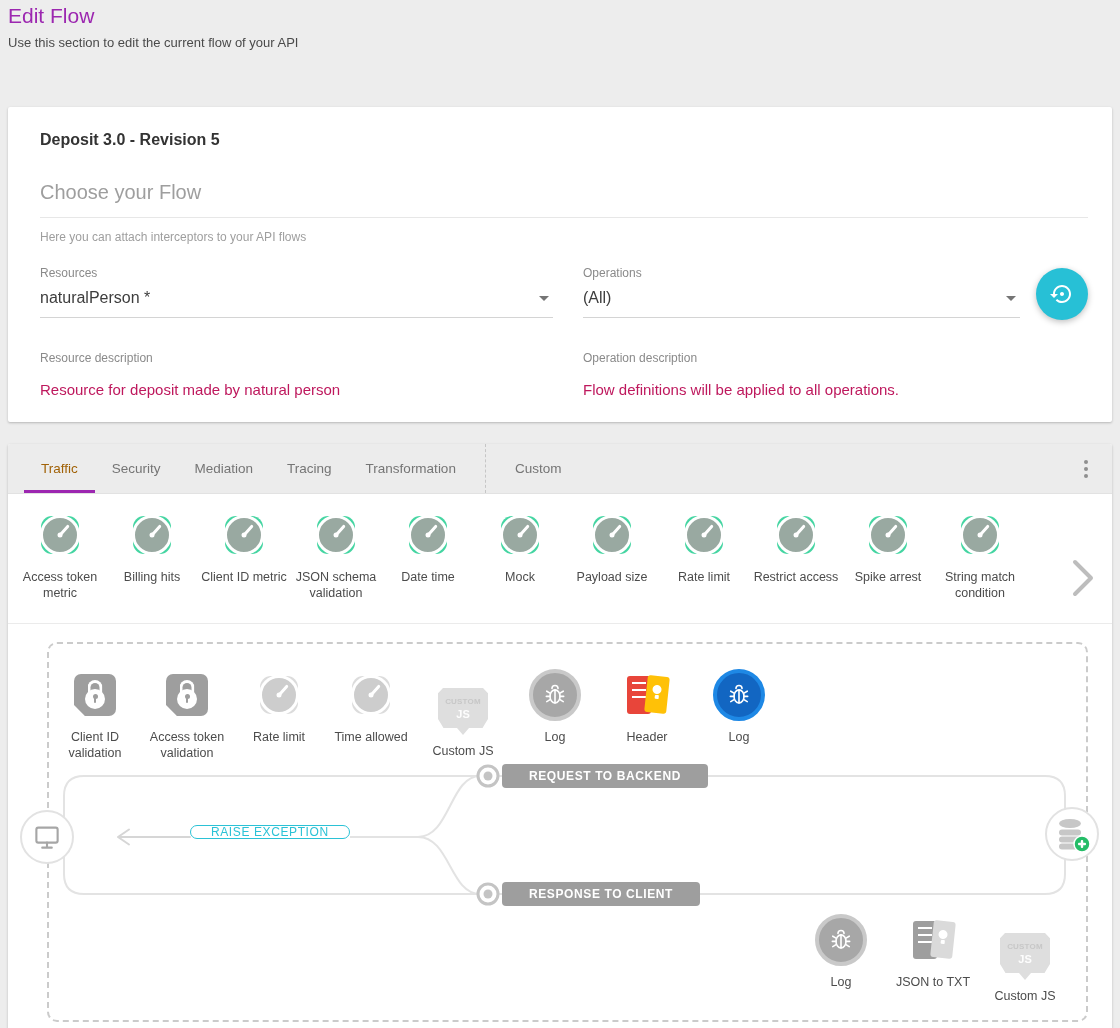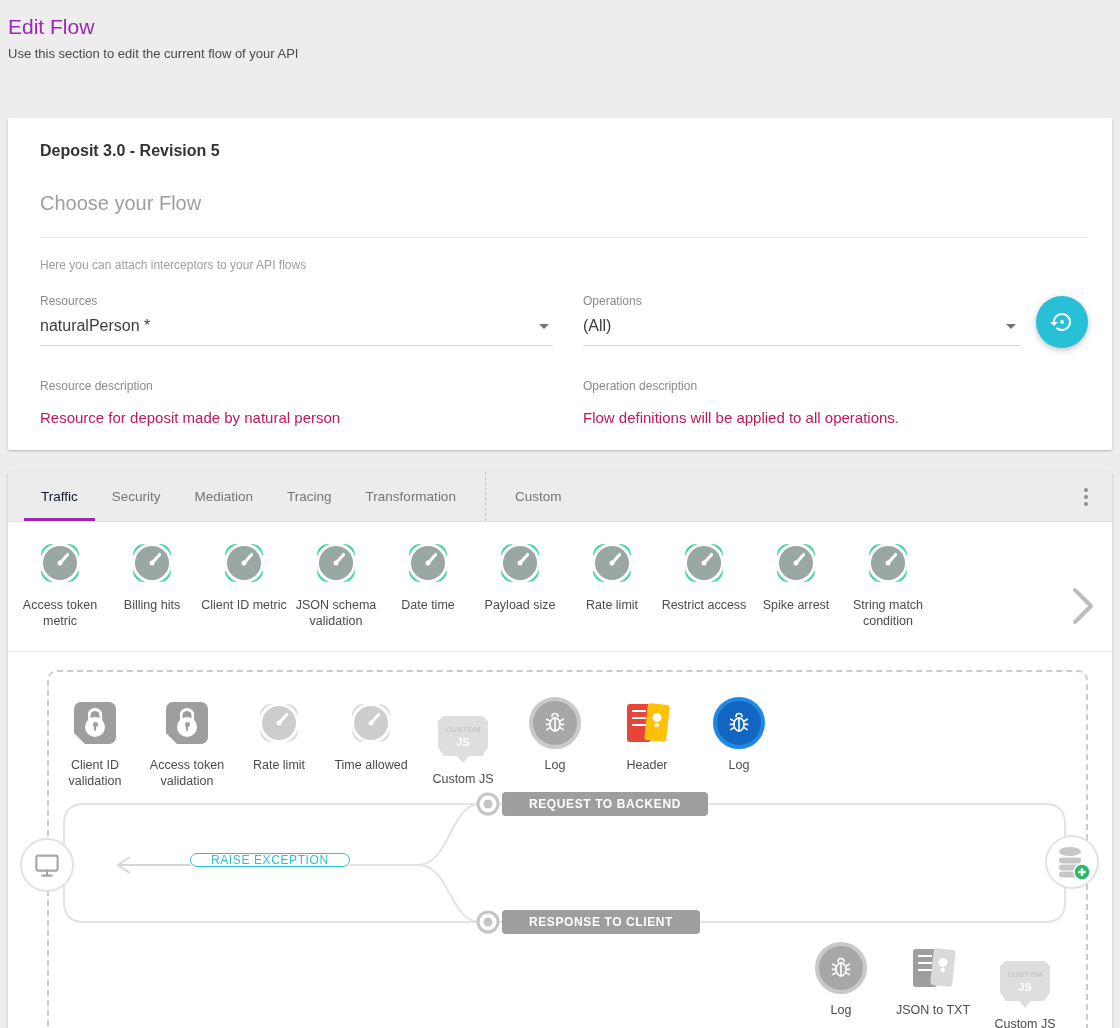--- a/index.html
+++ b/index.html
@@ -1,30 +1,30 @@
 <!DOCTYPE html>
 <html><head>
 <meta charset="utf-8">
 <style>
   * { box-sizing: border-box; margin: 0; padding: 0; }
   html,body { width:1120px; height:1028px; overflow:hidden; }
   body { background:#ededed; font-family:"Liberation Sans", sans-serif; color:#424242; }
 
   .page { padding:0 8px; }
-  .page-header { padding-top:15px; }
+  .page-header { padding-top:4px; }
   .page-header h1 { font-size:21px; font-weight:500; color:#9c27b0; }
   .page-header p { font-size:13px; color:#4a4a4a; margin-top:7px; }
 
   .card { background:#fff; border-radius:2px; box-shadow:0 1px 3px rgba(0,0,0,.14), 0 1px 2px rgba(0,0,0,.1); }
   .card-flow { margin-top:57px; padding:24px; }
   .card-flow h2 { font-size:16px; font-weight:700; color:#333; padding-left:8px; }
 
   .section-head { margin-top:32px; padding-left:8px; }
-  .section-head h3 { font-size:20px; font-weight:400; color:#9e9e9e; padding-bottom:22px; border-bottom:1px solid #e7e7e7; }
-  .section-head .hint { font-size:12px; color:#9e9e9e; margin-top:20px; }
+  .section-head h3 { font-size:20px; font-weight:400; color:#9e9e9e; padding-bottom:13px; border-bottom:1px solid #e7e7e7; }
+  .section-head .hint { font-size:12px; color:#9e9e9e; margin-top:12px; }
 
   .form-row { display:flex; align-items:flex-start; margin-top:22px; padding-left:8px; }
   .select-field { cursor:pointer; }
   .select-field.left { flex:0 0 513px; margin-right:30px; }
   .select-field.right { flex:1; }
   .select-field label { display:block; font-size:12px; color:#8a8a8a; }
   .select-value { display:flex; align-items:center; justify-content:space-between; font-size:16px; color:#3d3d3d; margin-top:9px; padding-bottom:10px; border-bottom:1px solid #d4d4d4; }
   .caret { width:0; height:0; border-left:5px solid transparent; border-right:5px solid transparent; border-top:5px solid #757575; margin-right:4px; }
 
   .fab { flex:0 0 52px; width:52px; height:52px; border:none; border-radius:50%; background:#27c0d6; margin-left:16px; margin-top:2px; display:flex; align-items:center; justify-content:center; cursor:pointer; box-shadow:0 2px 6px rgba(0,0,0,.25); }
@@ -32,21 +32,21 @@
   .desc-row { display:flex; margin-top:28px; padding-left:8px; }
   .desc.left { flex:0 0 513px; margin-right:30px; }
   .desc.right { flex:1; }
   .desc label { font-size:12px; color:#8a8a8a; }
   .desc p { font-size:15px; color:#be185d; margin-top:15px; }
 
   
   .card-interceptors { margin-top:22px; height:601px; overflow:hidden; }
   .tabbar { height:50px; background:#ececec; border-bottom:1px solid #e2e2e2; display:flex; align-items:stretch; padding-left:16px; position:relative; }
   .tab { font-size:13.5px; color:#757575; padding:0 17px; display:flex; align-items:center; cursor:pointer; position:relative; }
-  .tab.active { color:#0f172a; }
+  .tab.active { color:#a16207; }
   .tab.active::after { content:""; position:absolute; left:0; right:0; bottom:0; height:3px; background:#9c27b0; }
   .tab-divider { border-left:1px dashed #c6c6c6; margin:0 12px; }
   .kebab { position:absolute; right:14px; top:13px; width:24px; height:24px; display:flex; flex-direction:column; align-items:center; justify-content:center; cursor:pointer; }
   .kebab i { width:4px; height:4px; border-radius:50%; background:#8f8f8f; margin:1.6px 0; }
 
   .palette { position:relative; height:130px; background:#fff; border-bottom:1px solid #ebebeb; display:flex; padding:15px 0 0 6px; }
   .pal-item { width:92px; display:flex; flex-direction:column; align-items:center; cursor:pointer; }
   .pal-label, .cv-label { font-size:12.5px; color:#4c4c4c; text-align:center; line-height:1.25; margin-top:9px; width:92px; }
   .chevron-next { position:absolute; right:16px; top:64px; cursor:pointer; }
 
@@ -220,20 +220,30 @@
         <div class="pal-label">Date time</div>
       </div>
       <div class="pal-item">
         <div class="icon gauge green">
             <span class="g-square"></span>
             <span class="g-circle">
               <span class="g-needle"></span>
               <span class="g-hub"></span>
             </span>
           </div>
+        <div class="pal-label">Mock</div>
+      </div>
+      <div class="pal-item">
+        <div class="icon gauge green">
+            <span class="g-square"></span>
+            <span class="g-circle">
+              <span class="g-needle"></span>
+              <span class="g-hub"></span>
+            </span>
+          </div>
         <div class="pal-label">Payload size</div>
       </div>
       <div class="pal-item">
         <div class="icon gauge green">
             <span class="g-square"></span>
             <span class="g-circle">
               <span class="g-needle"></span>
               <span class="g-hub"></span>
             </span>
           </div>

